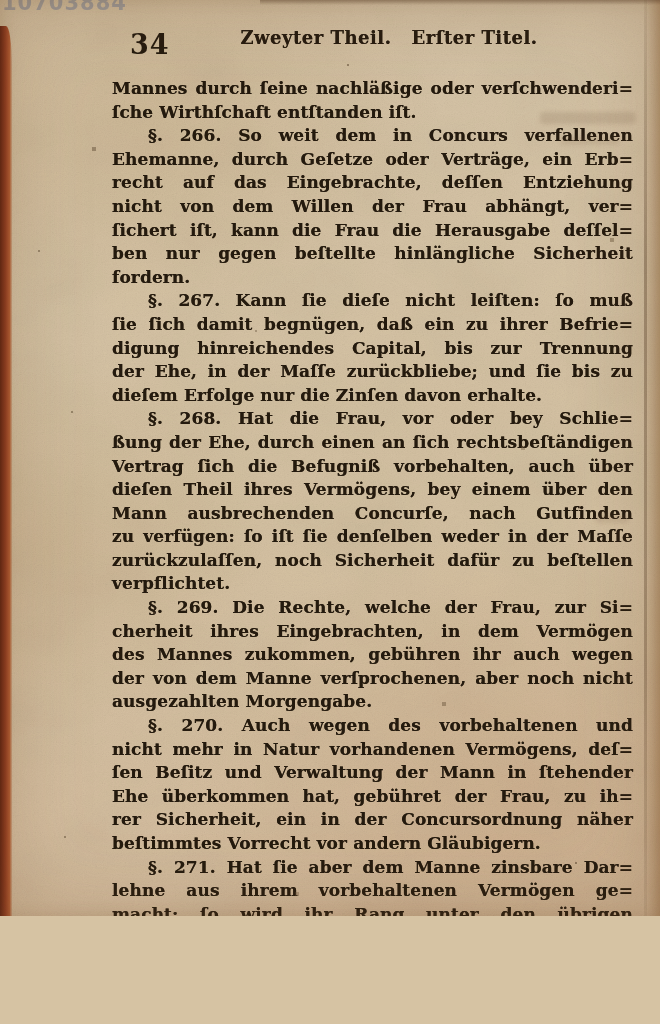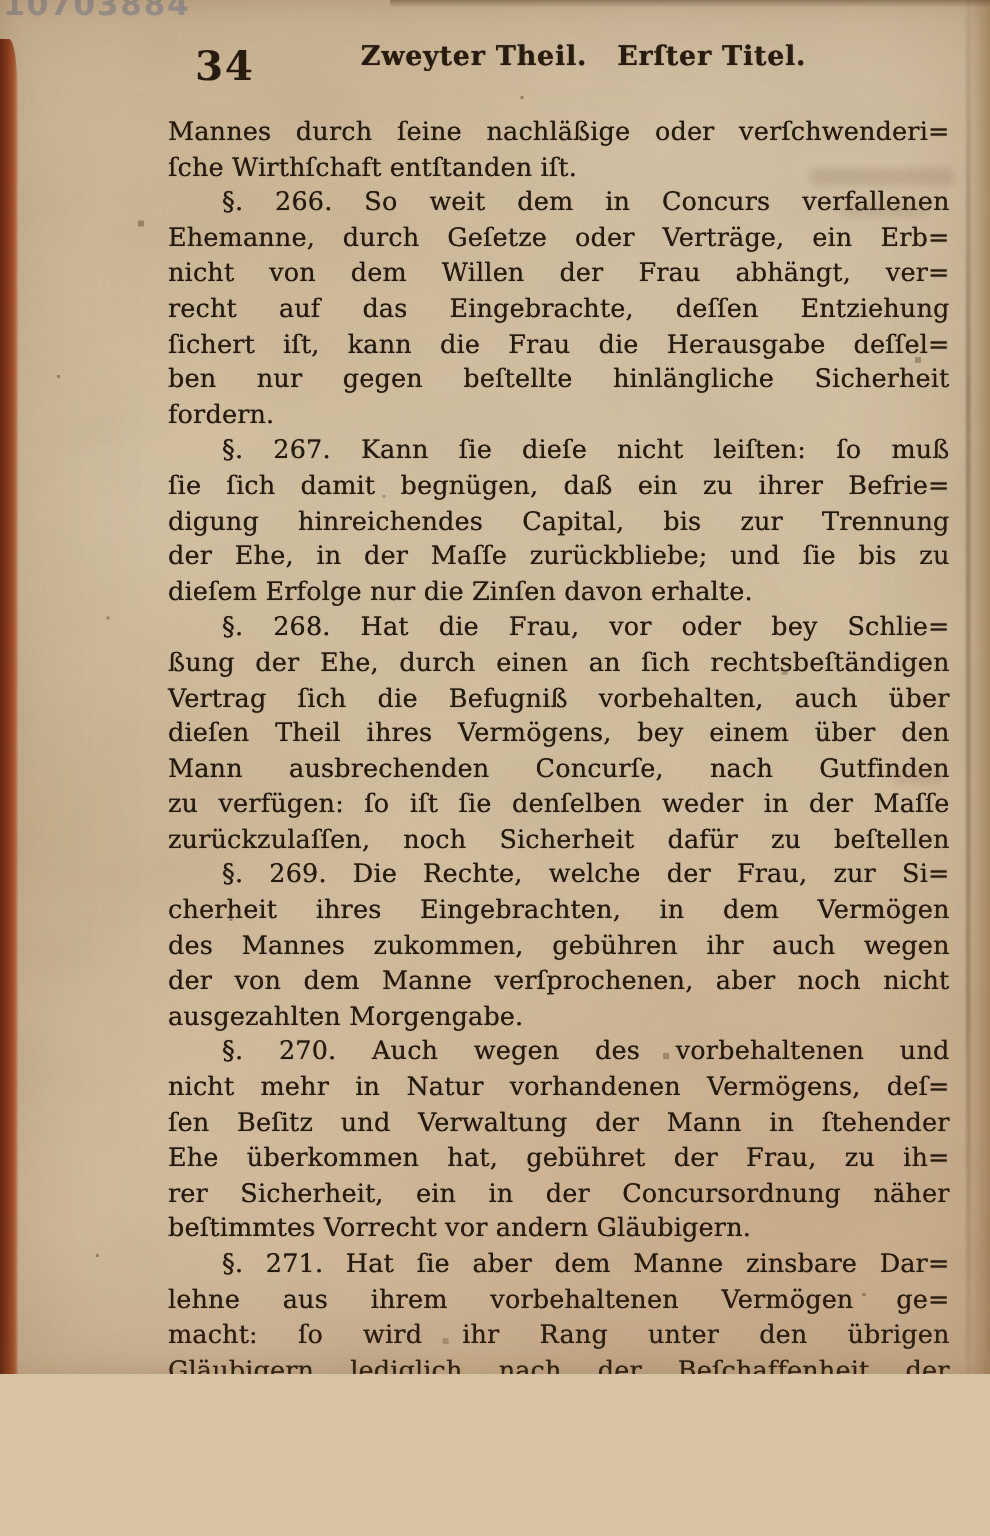--- a/index.html
+++ b/index.html
@@ -47,21 +47,21 @@
   }
   .running-title{
     position:absolute;left:0;right:0;top:0;text-align:center;
     font-size:18px;font-weight:bold;letter-spacing:.5px;
     text-shadow:0 0 .6px rgba(36,26,14,.85);
     white-space:nowrap;
   }
   .running-title .gap{display:inline-block;width:20px;}
   .textblock{position:absolute;left:112px;top:77px;width:521px;}
   .line{
-    font-size:17px;font-weight:normal;line-height:23.6px;height:23.6px;
+    font-size:17px;font-weight:bold;line-height:23.6px;height:23.6px;
     text-align:justify;text-align-last:justify;
     white-space:nowrap;overflow:visible;
     letter-spacing:.1px;
     text-shadow:0 0 .5px rgba(36,26,14,.8);
   }
   .line.indent{text-indent:36px;}
   .line.end{text-align:center;text-align-last:left;}
   .line.catchword{text-align:center;text-align-last:right;}
   .ghost{position:absolute;background:rgba(108,84,58,.30);filter:blur(2.2px);
     border-radius:4px;pointer-events:none;}
@@ -119,37 +119,38 @@
   <div class="header">
     <span class="pagenum">34</span>
     <div class="running-title"><span>Zweyter Theil.</span><span class="gap"></span><span>Erſter Titel.</span></div>
   </div>
 
   <div class="textblock" id="textblock">
       <div class="line">Mannes durch ſeine nachläßige oder verſchwenderi=</div>
       <div class="line end">ſche Wirthſchaft entſtanden iſt.</div>
       <div class="line indent">§. 266.  So weit dem in Concurs verfallenen</div>
       <div class="line">Ehemanne, durch Geſetze oder Verträge, ein Erb=</div>
+      <div class="line">recht auf das Eingebrachte, deſſen Entziehung</div>
       <div class="line">nicht von dem Willen der Frau abhängt, ver=</div>
-      <div class="line">recht auf das Eingebrachte, deſſen Entziehung</div>
       <div class="line">ſichert iſt, kann die Frau die Herausgabe deſſel=</div>
       <div class="line">ben nur gegen beſtellte hinlängliche Sicherheit</div>
       <div class="line end">fordern.</div>
       <div class="line indent">§. 267.  Kann ſie dieſe nicht leiſten: ſo muß</div>
       <div class="line">ſie ſich damit begnügen, daß ein zu ihrer Befrie=</div>
       <div class="line">digung hinreichendes Capital, bis zur Trennung</div>
       <div class="line">der Ehe, in der Maſſe zurückbliebe; und ſie bis zu</div>
       <div class="line end">dieſem Erfolge nur die Zinſen davon erhalte.</div>
       <div class="line indent">§. 268.  Hat die Frau, vor oder bey Schlie=</div>
       <div class="line">ßung der Ehe, durch einen an ſich rechtsbeſtändigen</div>
       <div class="line">Vertrag ſich die Befugniß vorbehalten, auch über</div>
       <div class="line">dieſen Theil ihres Vermögens, bey einem über den</div>
       <div class="line">Mann ausbrechenden Concurſe, nach Gutfinden</div>
       <div class="line">zu verfügen: ſo iſt ſie denſelben weder in der Maſſe</div>
       <div class="line">zurückzulaſſen, noch Sicherheit dafür zu beſtellen</div>
+      <div class="line end">verpflichtet.</div>
       <div class="line indent">§. 269.  Die Rechte, welche der Frau, zur Si=</div>
       <div class="line">cherheit ihres Eingebrachten, in dem Vermögen</div>
       <div class="line">des Mannes zukommen, gebühren ihr auch wegen</div>
       <div class="line">der von dem Manne verſprochenen, aber noch nicht</div>
       <div class="line end">ausgezahlten Morgengabe.</div>
       <div class="line indent">§. 270.  Auch wegen des vorbehaltenen und</div>
       <div class="line">nicht mehr in Natur vorhandenen Vermögens, deſ=</div>
       <div class="line">ſen Beſitz und Verwaltung der Mann in ſtehender</div>
       <div class="line">Ehe überkommen hat, gebühret der Frau, zu ih=</div>
       <div class="line">rer Sicherheit, ein in der Concursordnung näher</div>

